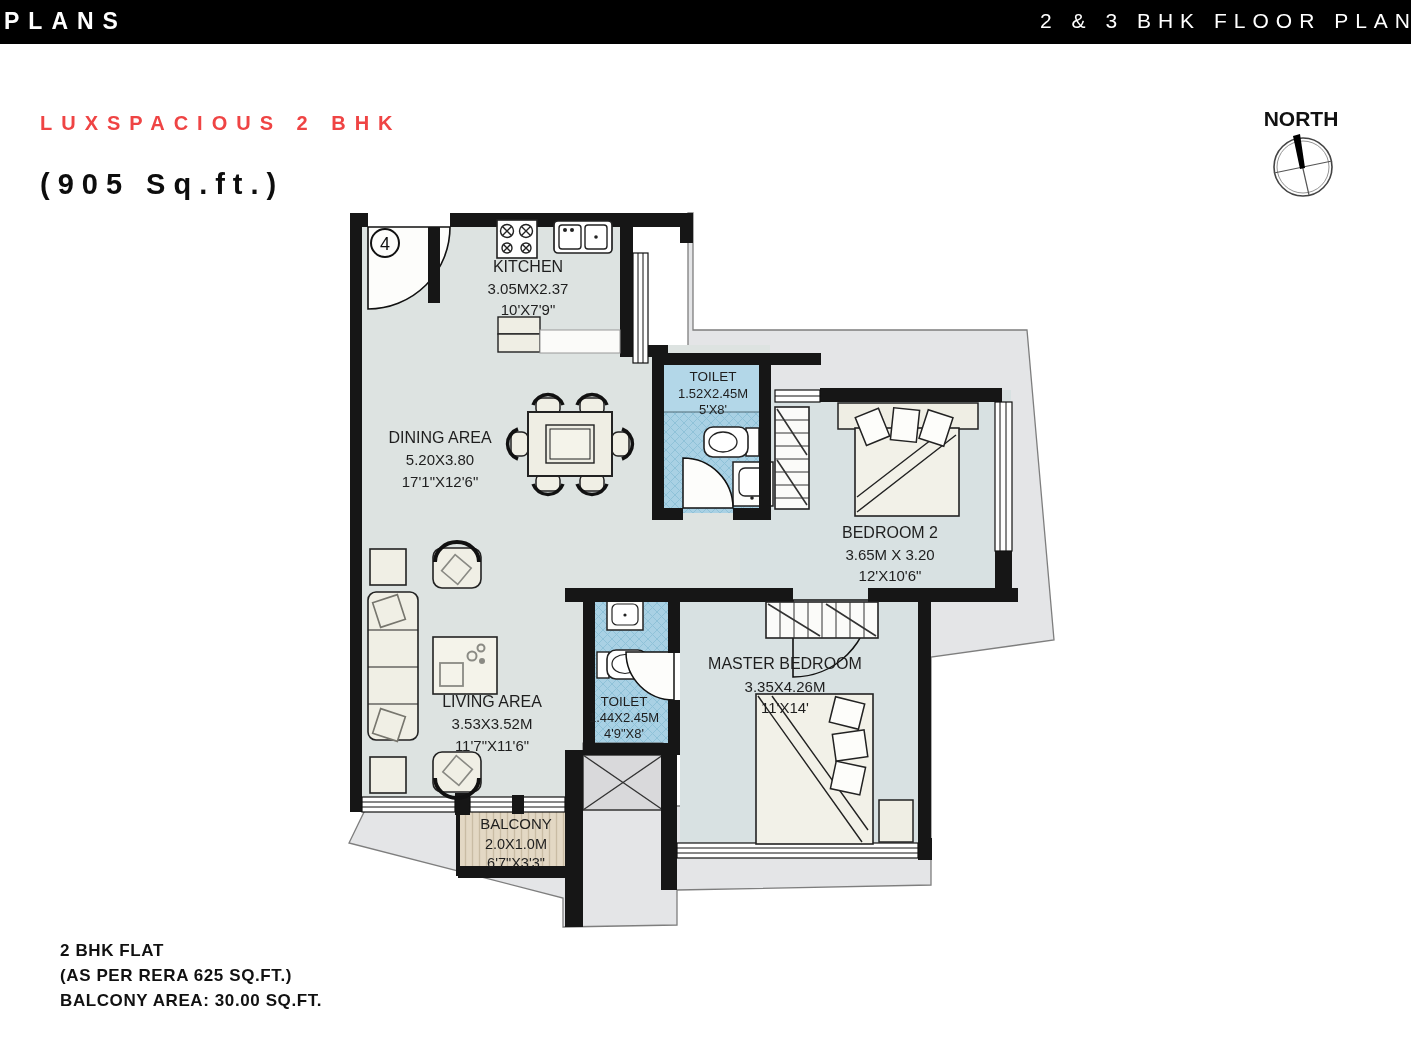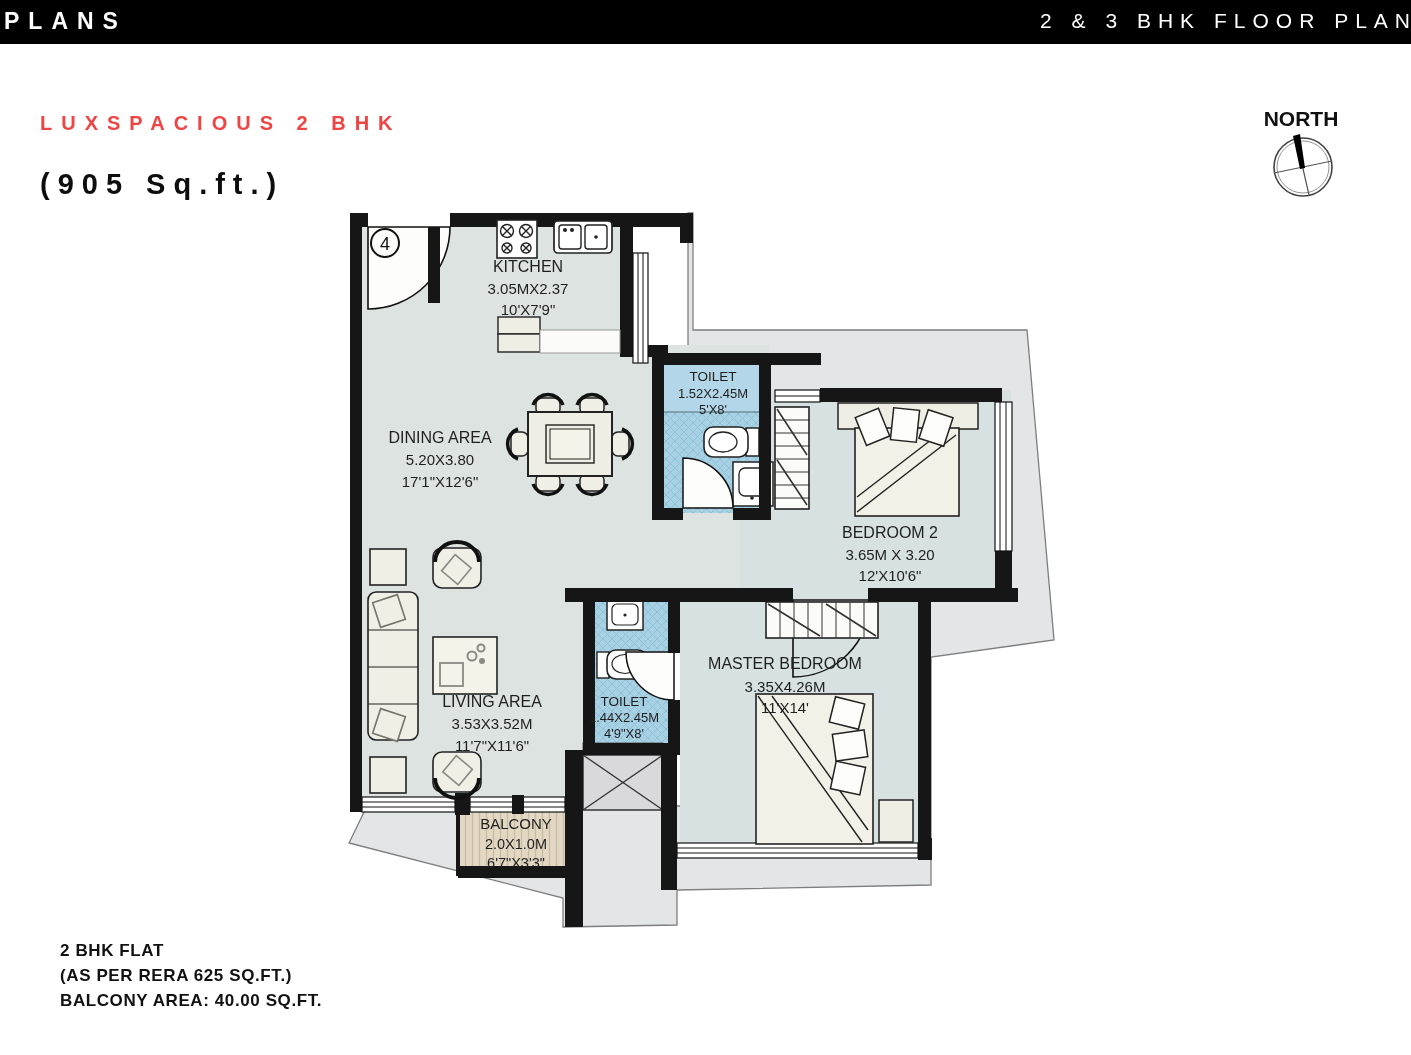--- a/index.html
+++ b/index.html
@@ -35,21 +35,21 @@
     <span class="left">PLANS</span>
     <span class="right">2 &amp; 3 BHK FLOOR PLAN</span>
   </div>
 
   <div class="title1">LUXSPACIOUS 2 BHK</div>
   <div class="title2">(905 Sq.ft.)</div>
 
   <div class="footer">
     <div>2 BHK FLAT</div>
     <div>(AS PER RERA 625 SQ.FT.)</div>
-    <div>BALCONY AREA: 40.00 SQ.FT.</div>
+    <div>BALCONY AREA: 30.00 SQ.FT.</div>
   </div>
 
   <svg width="1411" height="1055" viewBox="0 0 1411 1055">
     <defs>
       <pattern id="xh" width="9" height="9" patternUnits="userSpaceOnUse">
         <path d="M0,9 L9,0 M0,0 L9,9" stroke="#8fc2d8" stroke-width="1"></path>
       </pattern>
       <pattern id="bstripe" width="7" height="7" patternUnits="userSpaceOnUse">
         <path d="M3.5,0 V7" stroke="#c9bca4" stroke-width="1.4"></path>
       </pattern>

